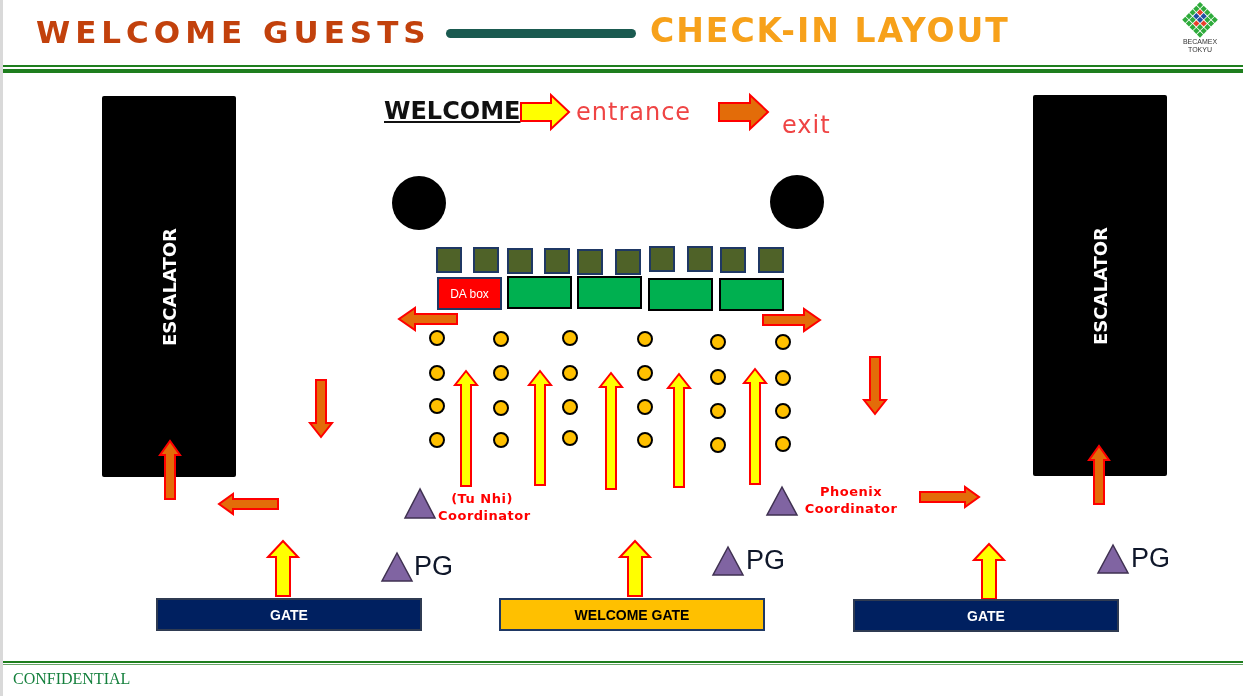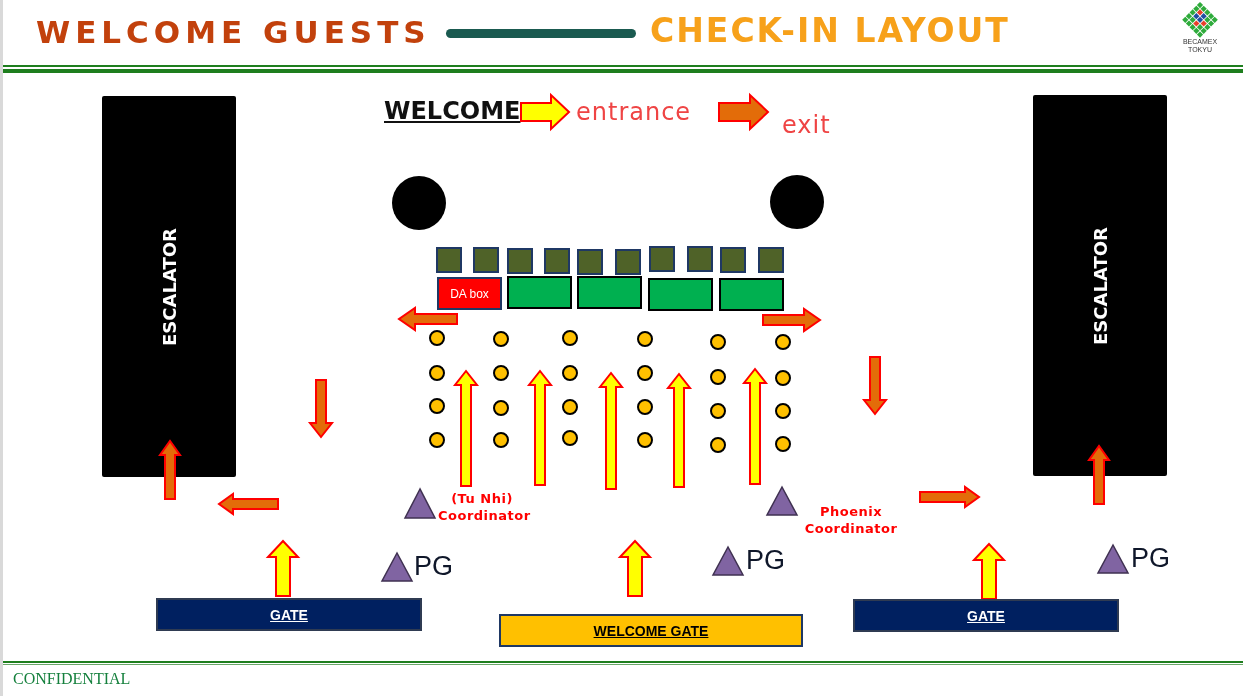--- a/index.html
+++ b/index.html
@@ -19,21 +19,21 @@
   .escalator-label { position:absolute; left:50%; top:50%; transform:translate(-50%,-50%) rotate(-90deg); color:#fff; font-family:"DejaVu Sans", sans-serif; font-weight:bold; font-size:18px; white-space:nowrap; }
   .remark { position:absolute; left:384px; top:97px; font-family:"DejaVu Sans", sans-serif; font-weight:bold; font-size:24px; text-decoration:underline; color:#111; }
   .legend-text { position:absolute; font-family:"DejaVu Sans", sans-serif; font-size:24px; color:#ef4444; letter-spacing:1px; }
   .pillar { position:absolute; width:54px; height:54px; border-radius:50%; background:#000; }
   .square { position:absolute; width:22px; height:22px; background:#4f6228; border:2px solid #1f3864; }
   .desk { position:absolute; width:61px; height:29px; background:#00b050; border:2px solid #000; }
   .da-box { position:absolute; left:437px; top:277px; width:61px; height:29px; background:#ff0000; border:2px solid #1f3864; color:#fff; font-family:"Liberation Sans", sans-serif; font-size:12px; display:flex; align-items:center; justify-content:center; }
   .dot { position:absolute; width:12px; height:12px; border-radius:50%; background:#ffc000; border:2px solid #000; }
   .coord-label { position:absolute; color:#ff0000; font-family:"DejaVu Sans", sans-serif; font-weight:bold; font-size:13px; text-align:center; line-height:17px; letter-spacing:0.5px; }
   .pg-label { position:absolute; font-family:"Liberation Sans", sans-serif; font-size:27px; color:#0f172a; }
-  .gate { position:absolute; height:33px; display:flex; align-items:center; justify-content:center; font-family:"Liberation Sans", sans-serif; font-weight:bold; font-size:14px; border:2px solid #2f3b52; box-sizing:border-box;text-decoration:underline; }
+  .gate { position:absolute; height:33px; display:flex; align-items:center; justify-content:center; font-family:"Liberation Sans", sans-serif; font-weight:bold; font-size:14px; border:2px solid #2f3b52; box-sizing:border-box; }
   .gate.blue { background:#002060; color:#fff; }
   .gate.yellow { background:#ffc000; color:#000; border-color:#1f3864; }
   svg.arrows { position:absolute; left:0; top:0; width:1243px; height:696px; pointer-events:none; }
   svg.overlay { position:absolute; left:0; top:0; width:1243px; height:696px; pointer-events:none; }
 </style>
 </head>
 <body>
 
 <div class="left-edge"></div>
 
@@ -166,28 +166,28 @@
   <polygon points="782,487 767,515 797,515" fill="#8064a2" stroke="#3f3151" stroke-width="1.5"></polygon>
   <polygon points="397,553 382,581 412,581" fill="#8064a2" stroke="#3f3151" stroke-width="1.5"></polygon>
   <polygon points="728,547 713,575 743,575" fill="#8064a2" stroke="#3f3151" stroke-width="1.5"></polygon>
   <polygon points="1113,545 1098,573 1128,573" fill="#8064a2" stroke="#3f3151" stroke-width="1.5"></polygon>
 </svg>
 
 <div class="coord-label" style="left:438px; top:490px; width:88px;">
   <div>(Tu Nhi)</div>
   <div>Coordinator</div>
 </div>
-<div class="coord-label" style="left:803px; top:483px; width:96px;margin-top:20px;">
+<div class="coord-label" style="left:803px; top:483px; width:96px;">
   <div>Phoenix</div>
   <div>Coordinator</div>
 </div>
 
 <div class="pg-label" style="left:414px; top:551px;">PG</div>
 <div class="pg-label" style="left:746px; top:545px;">PG</div>
 <div class="pg-label" style="left:1131px; top:543px;">PG</div>
 
 <div class="gate blue" style="left:156px; top:598px; width:266px;">GATE</div>
-<div class="gate yellow" style="left:499px; top:598px; width:304px;margin-top:16px;">WELCOME GATE</div>
+<div class="gate yellow" style="left:499px; top:598px; width:266px;">WELCOME GATE</div>
 <div class="gate blue" style="left:853px; top:599px; width:266px;">GATE</div>
 
 <div class="rule-bot1"></div>
 <div class="rule-bot2"></div>
 <div class="confidential">CONFIDENTIAL</div>
 
 </body></html>

